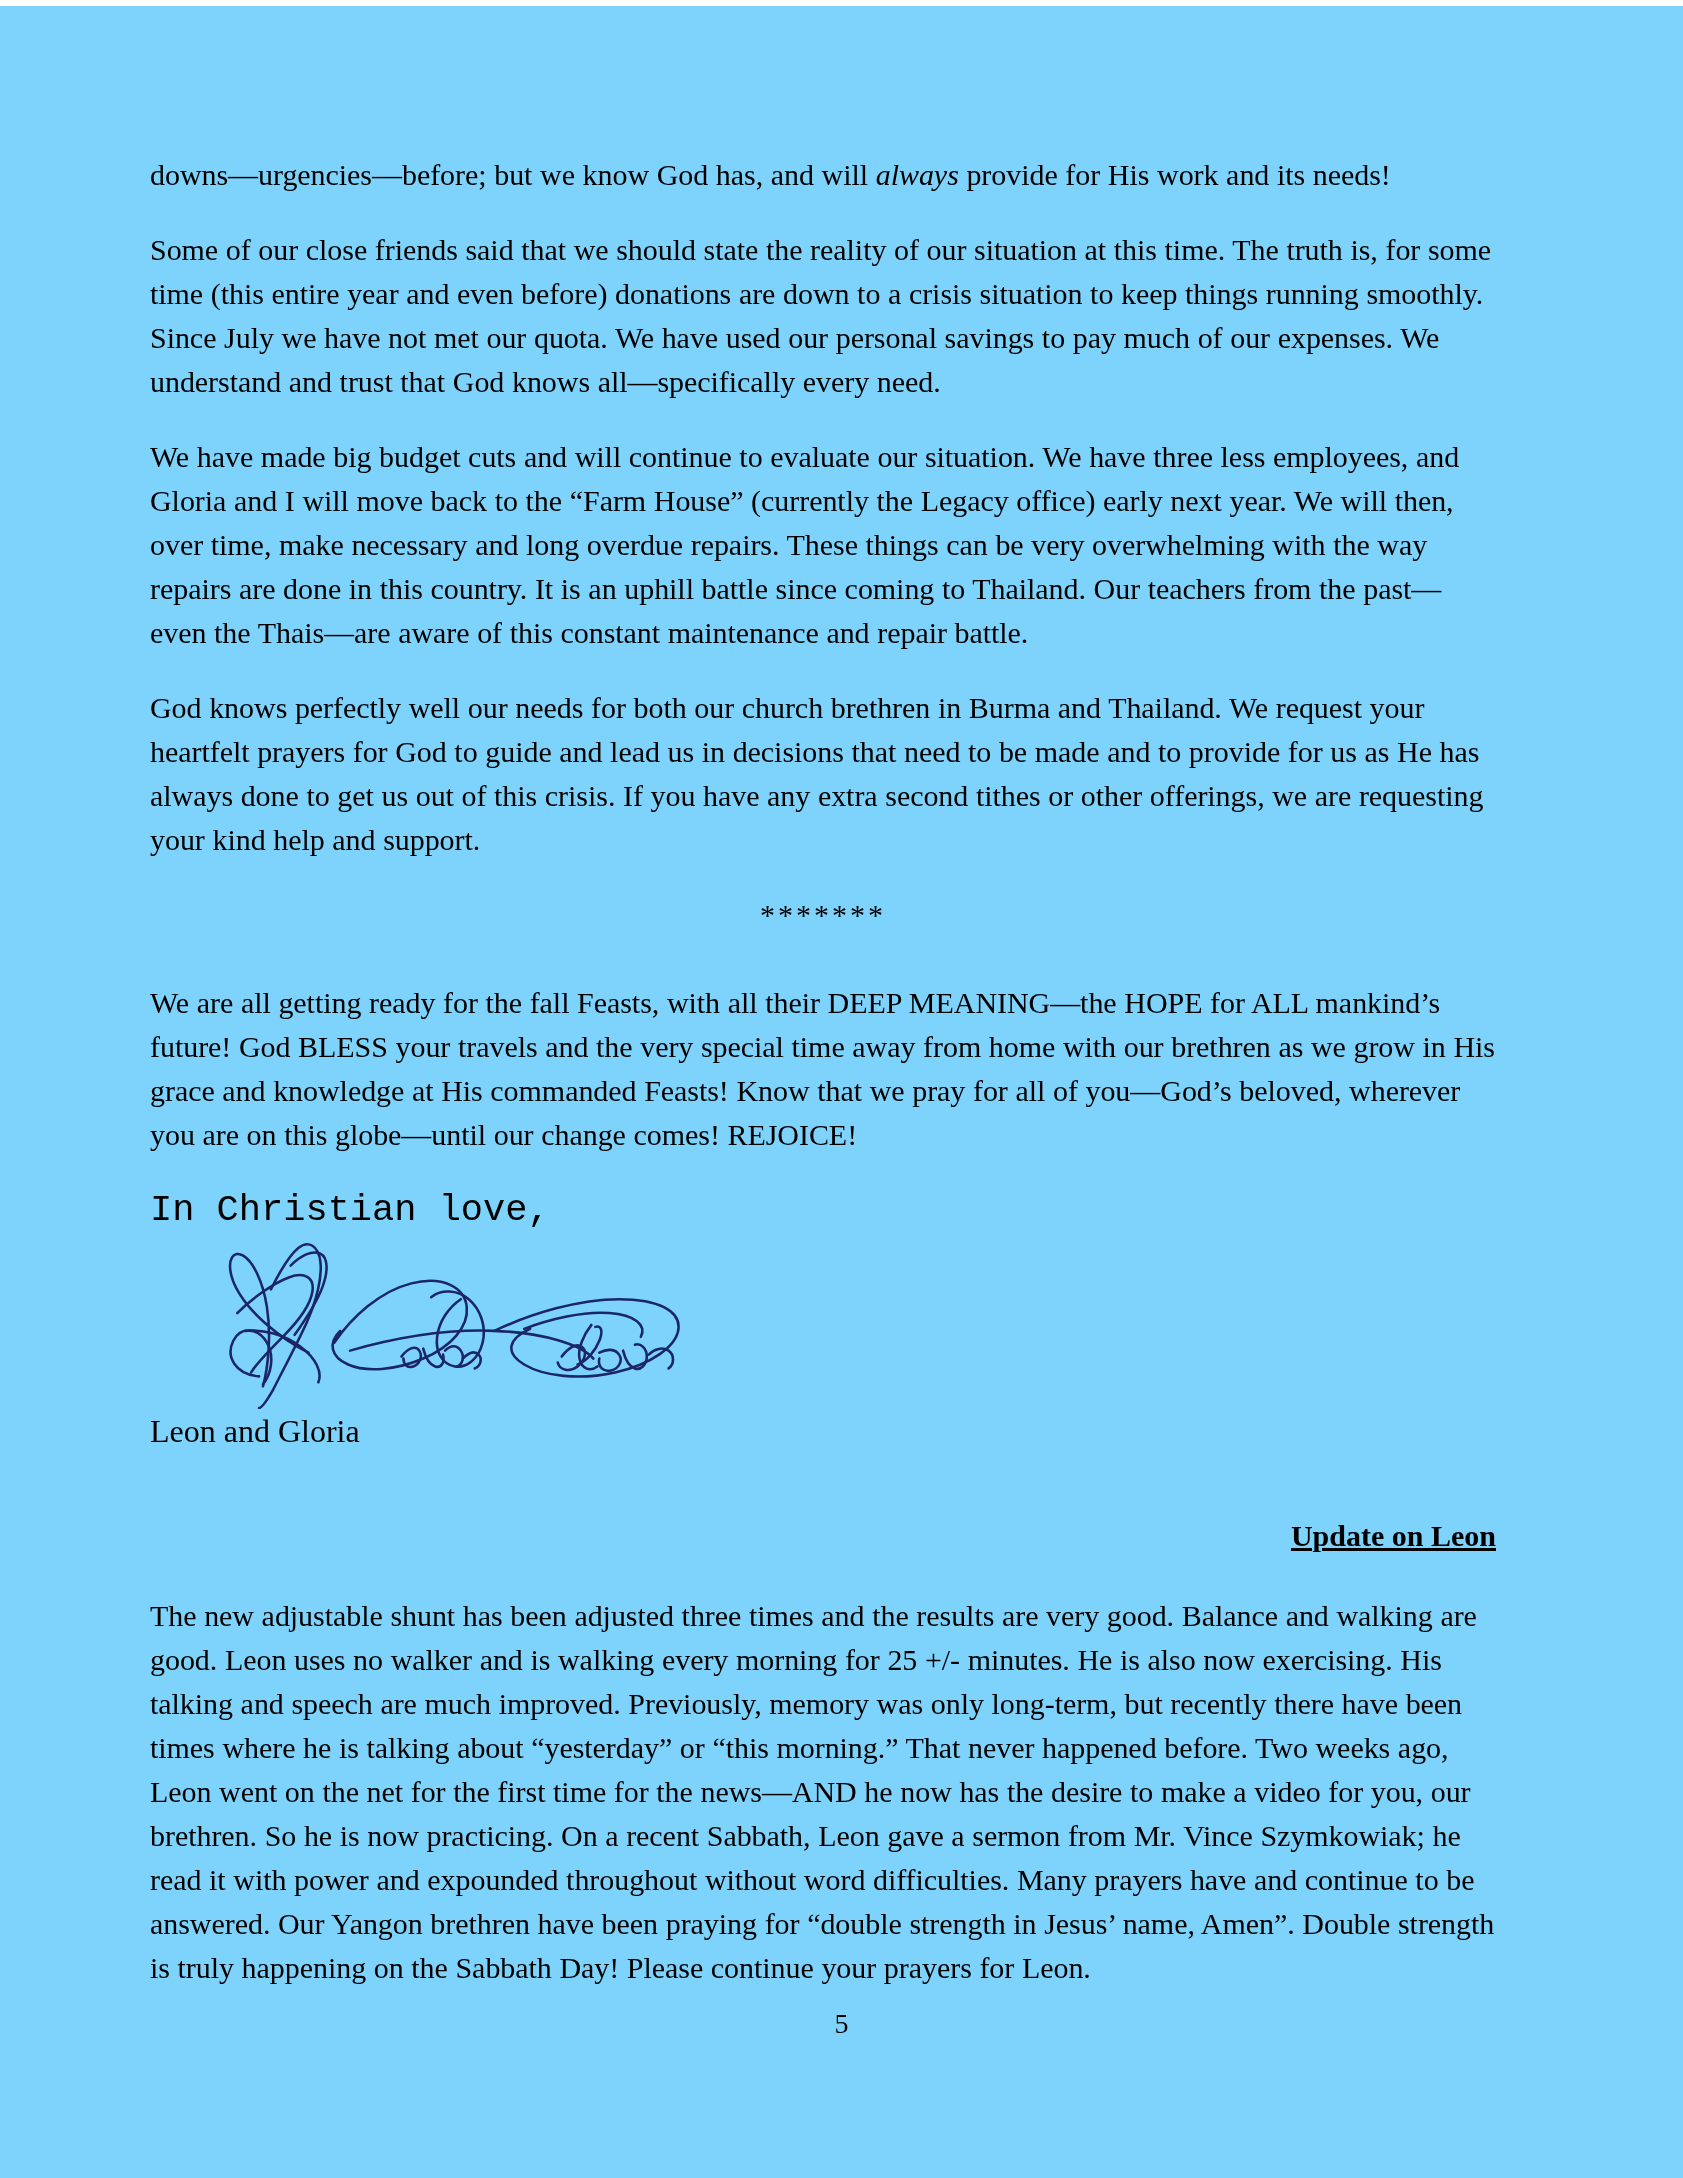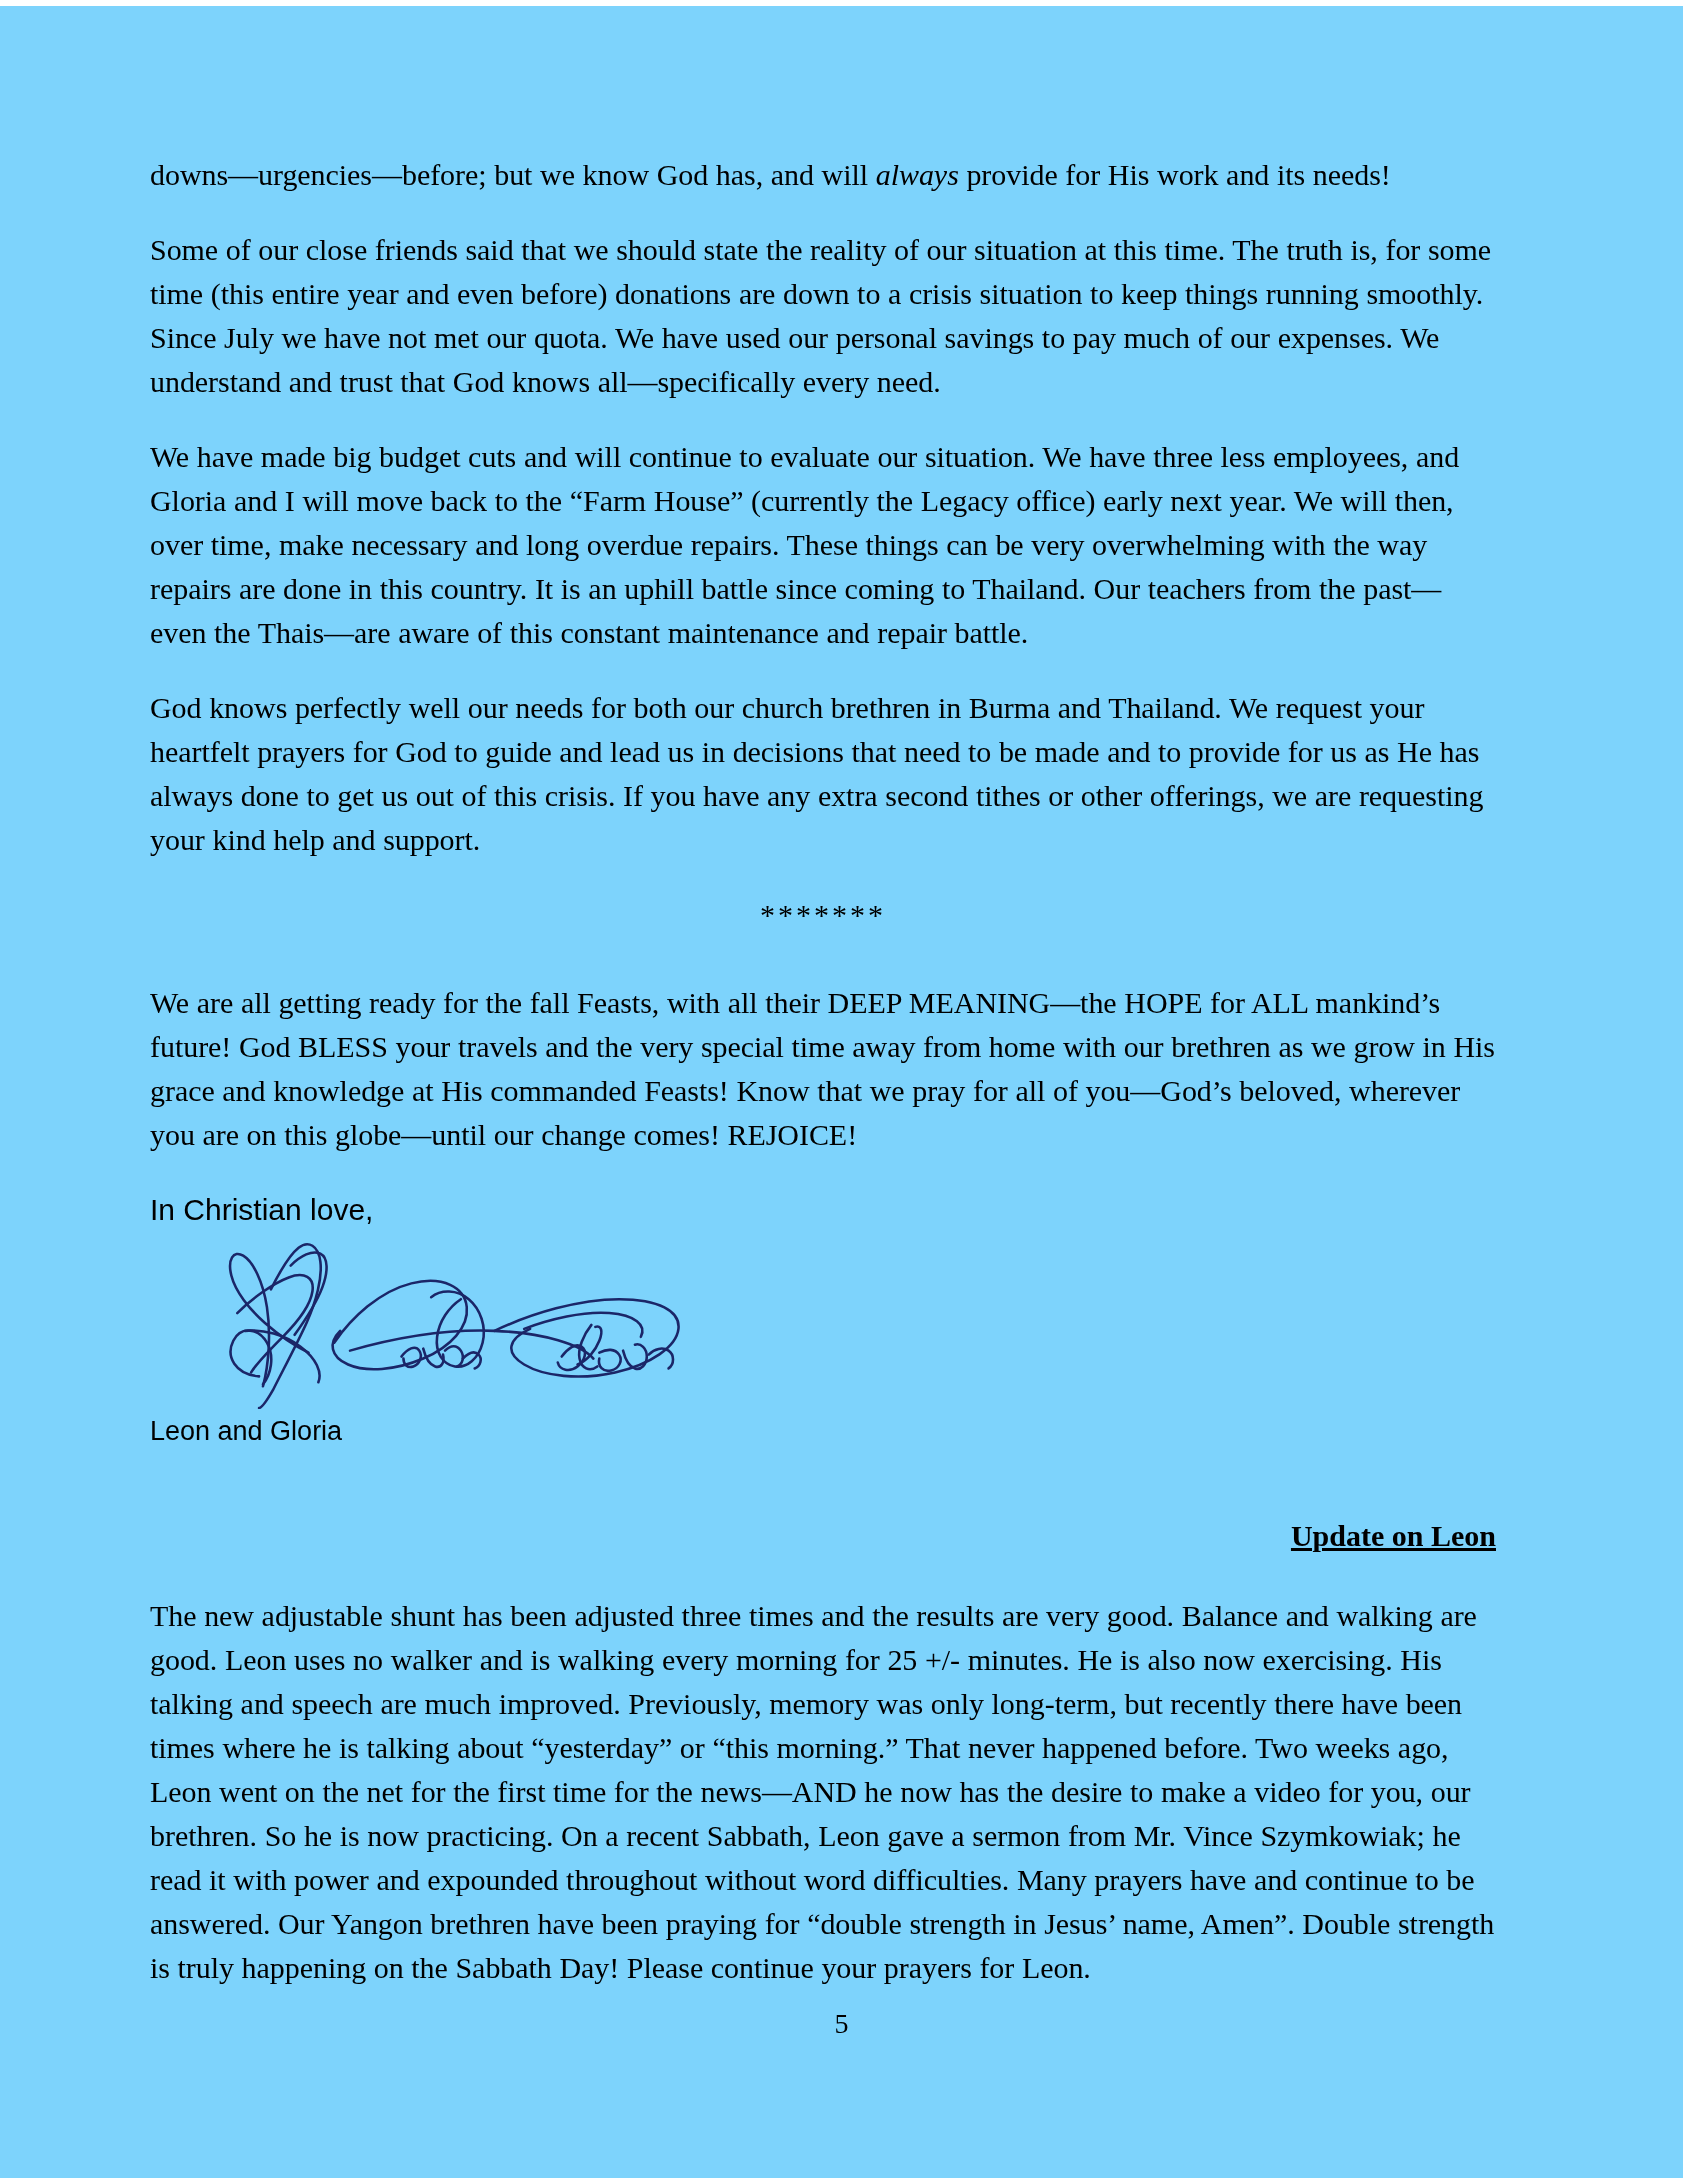--- a/index.html
+++ b/index.html
@@ -38,38 +38,38 @@
     font-family: "Liberation Serif", "DejaVu Serif", serif;
     font-size: 30px;
     line-height: 44px;
     color: #000000;
     text-align: center;
     letter-spacing: 3px;
     margin: 18px 0 44px 0;
   }
 
   .closing {
-    font-family: Liberation Sans, sans-serif;
-    font-size: 30px;
+    font-family: Liberation Mono, monospace;
+    font-size: 37px;
     line-height: 44px;
     color: #000000;
     margin: 30px 0 0 0;
   }
 
   .signature-wrap {
     position: relative;
     height: 183px;
     width: 554px;
     margin: -6px 0 0 18px;
   }
   .signature-wrap svg { display: block; }
 
   .signature-name {
-    font-family: Liberation Sans, sans-serif;
-    font-size: 27px;
+    font-family: Liberation Serif, serif;
+    font-size: 32px;
     line-height: 44px;
     color: #000000;
     margin: 0 0 0 0;
   }
 
   .section-heading {
     font-family: "Liberation Serif", "DejaVu Serif", serif;
     font-size: 30px;
     line-height: 44px;
     font-weight: bold;

